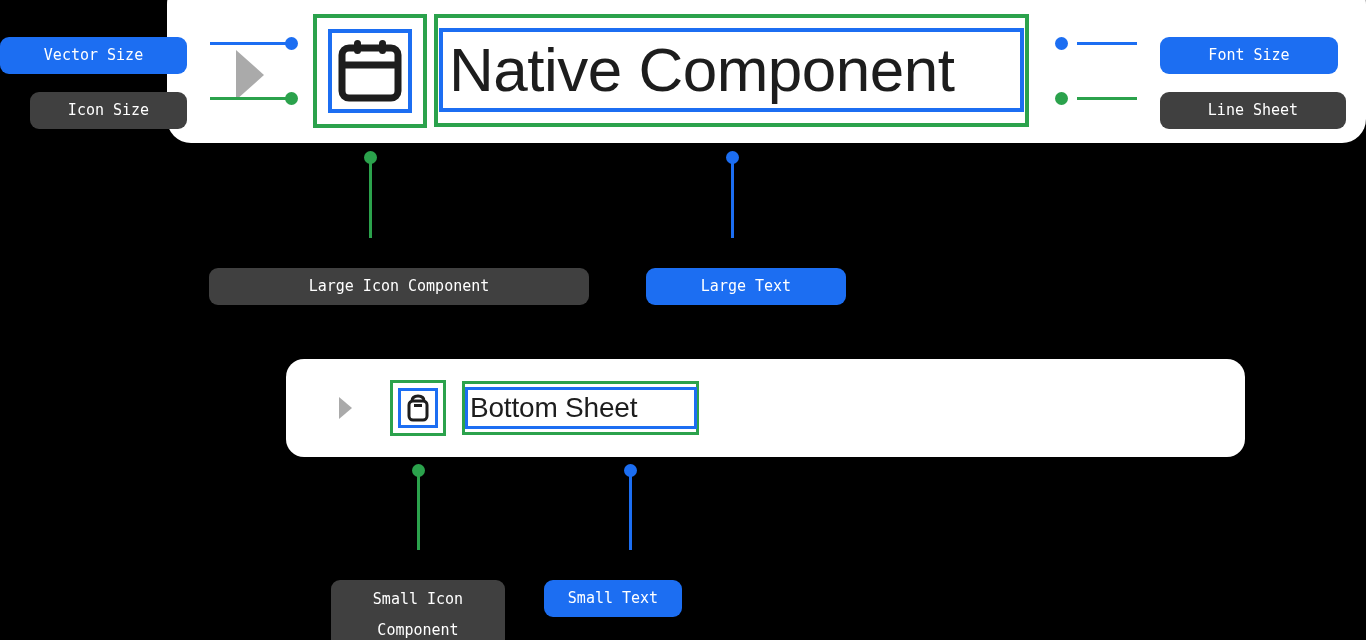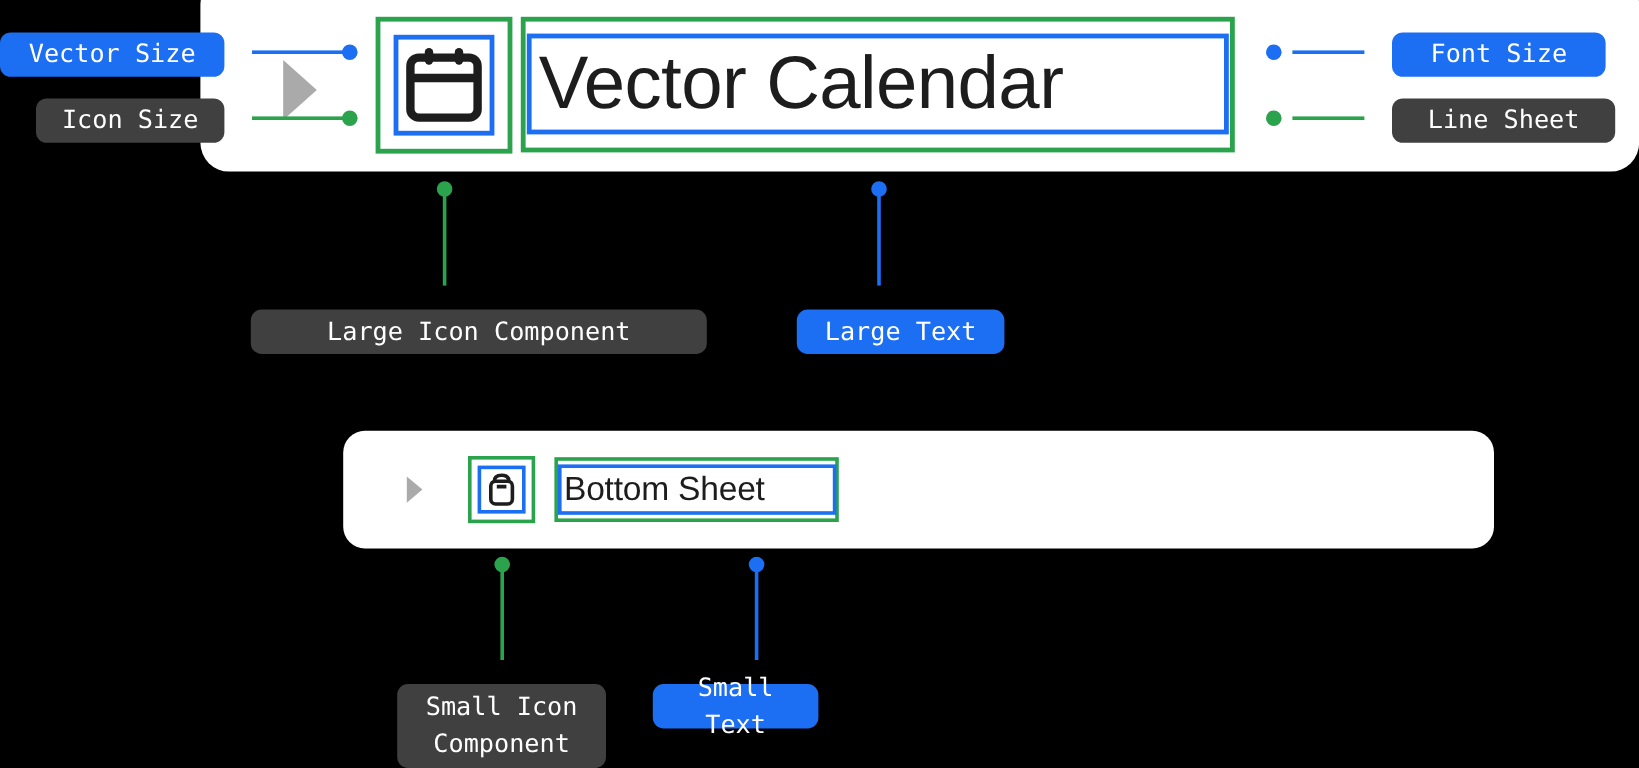--- a/index.html
+++ b/index.html
@@ -123,36 +123,37 @@
 
   
   .badge {
     position: absolute;
     box-sizing: border-box;
     display: flex;
     align-items: center;
     justify-content: center;
     text-align: center;
     font-family: "DejaVu Sans Mono", "Liberation Mono", monospace;
-    font-size: 21px;
+    font-size: 15px;
     color: #ffffff;
     border-radius: 9px;
     padding: 0 14px;
     white-space: pre-line;
     line-height: 31px;
+    margin-top: 10px;
   }
   .badge-blue  { background: #1c6ef2; }
   .badge-green { background: #404040; }
 
   #badge-vector-size { left: 0px;    top: 27px;  width: 187px; height: 37px; }
   #badge-icon-size   { left: 30px;   top: 82px;  width: 157px; height: 37px; }
   #badge-font-size   { left: 1160px; top: 27px;  width: 178px; height: 37px; }
   #badge-line-height { left: 1160px; top: 82px;  width: 186px; height: 37px; }
   #badge-large-icon  { left: 209px;  top: 258px; width: 380px; height: 37px; }
-  #badge-large-text  { left: 664px;  top: 258px; width: 173px; height: 37px; }
+  #badge-large-text  { left: 646px;  top: 258px; width: 200px; height: 37px; }
   #badge-small-icon  { left: 331px;  top: 570px; width: 174px; height: 70px; flex-direction: column; }
   #badge-small-text  { left: 544px;  top: 570px; width: 138px; height: 37px; }
 
   
   .conn-line-h {
     position: absolute;
     height: 3px;
   }
   .conn-line-v {
     position: absolute;
@@ -199,21 +200,21 @@
 
 <svg class="glyph" id="calendar-glyph" viewBox="0 0 66 66">
   <rect x="5" y="10" width="56" height="50" rx="7" ry="7" fill="none" stroke="#1d1d1d" stroke-width="7"></rect>
   <line x1="5" y1="27" x2="61" y2="27" stroke="#1d1d1d" stroke-width="7"></line>
   <rect x="17" y="2" width="7" height="14" rx="3.5" ry="3.5" fill="#1d1d1d"></rect>
   <rect x="42" y="2" width="7" height="14" rx="3.5" ry="3.5" fill="#1d1d1d"></rect>
 </svg>
 
 <div class="outer-box" id="big-text-outer"></div>
 <div class="inner-box" id="big-text-inner"></div>
-<div id="big-text-label">Vector Calendar</div>
+<div id="big-text-label">Native Component</div>
 
 <div class="card" id="bottom-card"></div>
 
 <div class="tri" id="bottom-triangle"></div>
 
 <div class="outer-box outer-box-thin" id="small-icon-outer"></div>
 <div class="inner-box inner-box-thin" id="small-icon-inner"></div>
 
 <svg class="glyph" id="sheet-glyph" viewBox="0 0 28 28">
   <rect x="5" y="7" width="18" height="19" rx="4" ry="4" fill="none" stroke="#1d1d1d" stroke-width="3"></rect>

